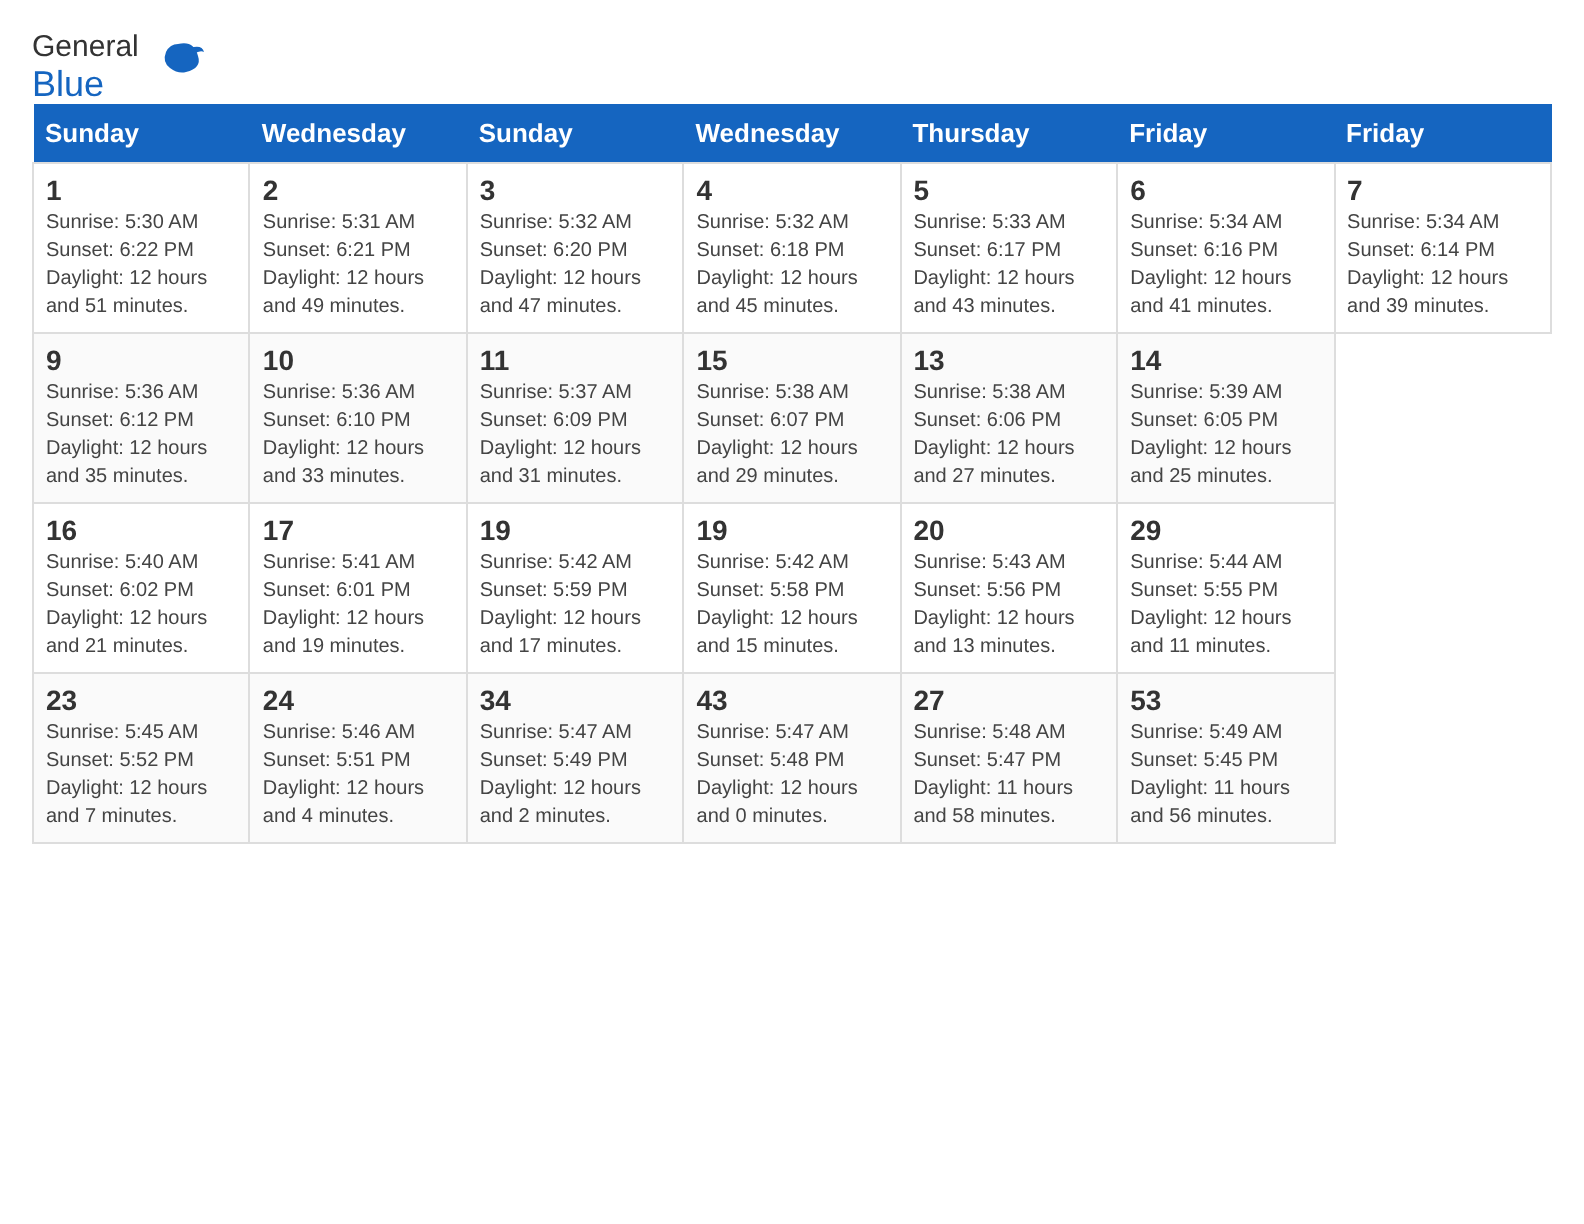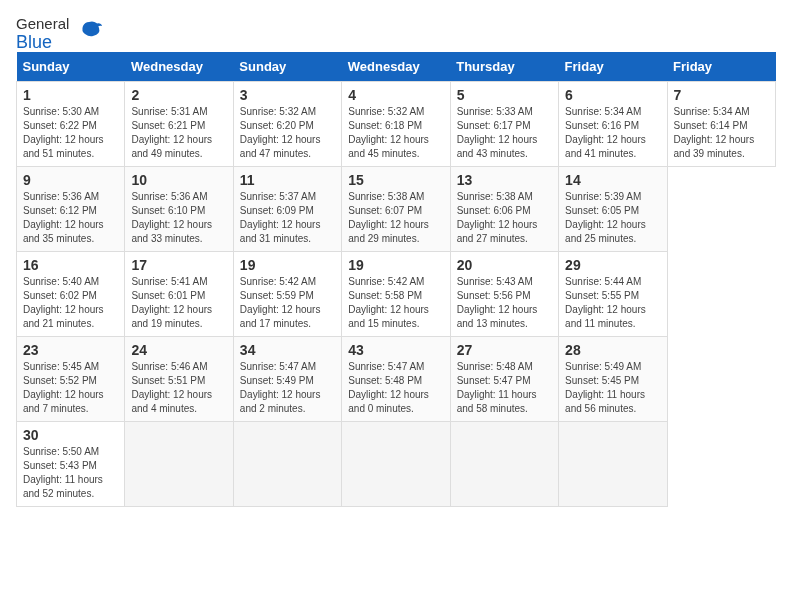--- a/index.html
+++ b/index.html
@@ -197,29 +197,18 @@
         </td>
         <td>
           <span class="day-number">43</span>
           <div class="day-info">Sunrise: 5:47 AM<br>Sunset: 5:48 PM<br>Daylight: 12 hours<br>and 0 minutes.</div>
         </td>
         <td>
           <span class="day-number">27</span>
           <div class="day-info">Sunrise: 5:48 AM<br>Sunset: 5:47 PM<br>Daylight: 11 hours<br>and 58 minutes.</div>
         </td>
         <td>
-          <span class="day-number">28</span>
+          <span class="day-number">53</span>
           <div class="day-info">Sunrise: 5:49 AM<br>Sunset: 5:45 PM<br>Daylight: 11 hours<br>and 56 minutes.</div>
         </td>
-      </tr>
-      <tr>
-        <td>
-          <span class="day-number">30</span>
-          <div class="day-info">Sunrise: 5:50 AM<br>Sunset: 5:43 PM<br>Daylight: 11 hours<br>and 52 minutes.</div>
-        </td>
-        <td class="empty"></td>
-        <td class="empty"></td>
-        <td class="empty"></td>
-        <td class="empty"></td>
-        <td class="empty"></td>
       </tr>
     </tbody>
 </table>
 
 </body></html>

